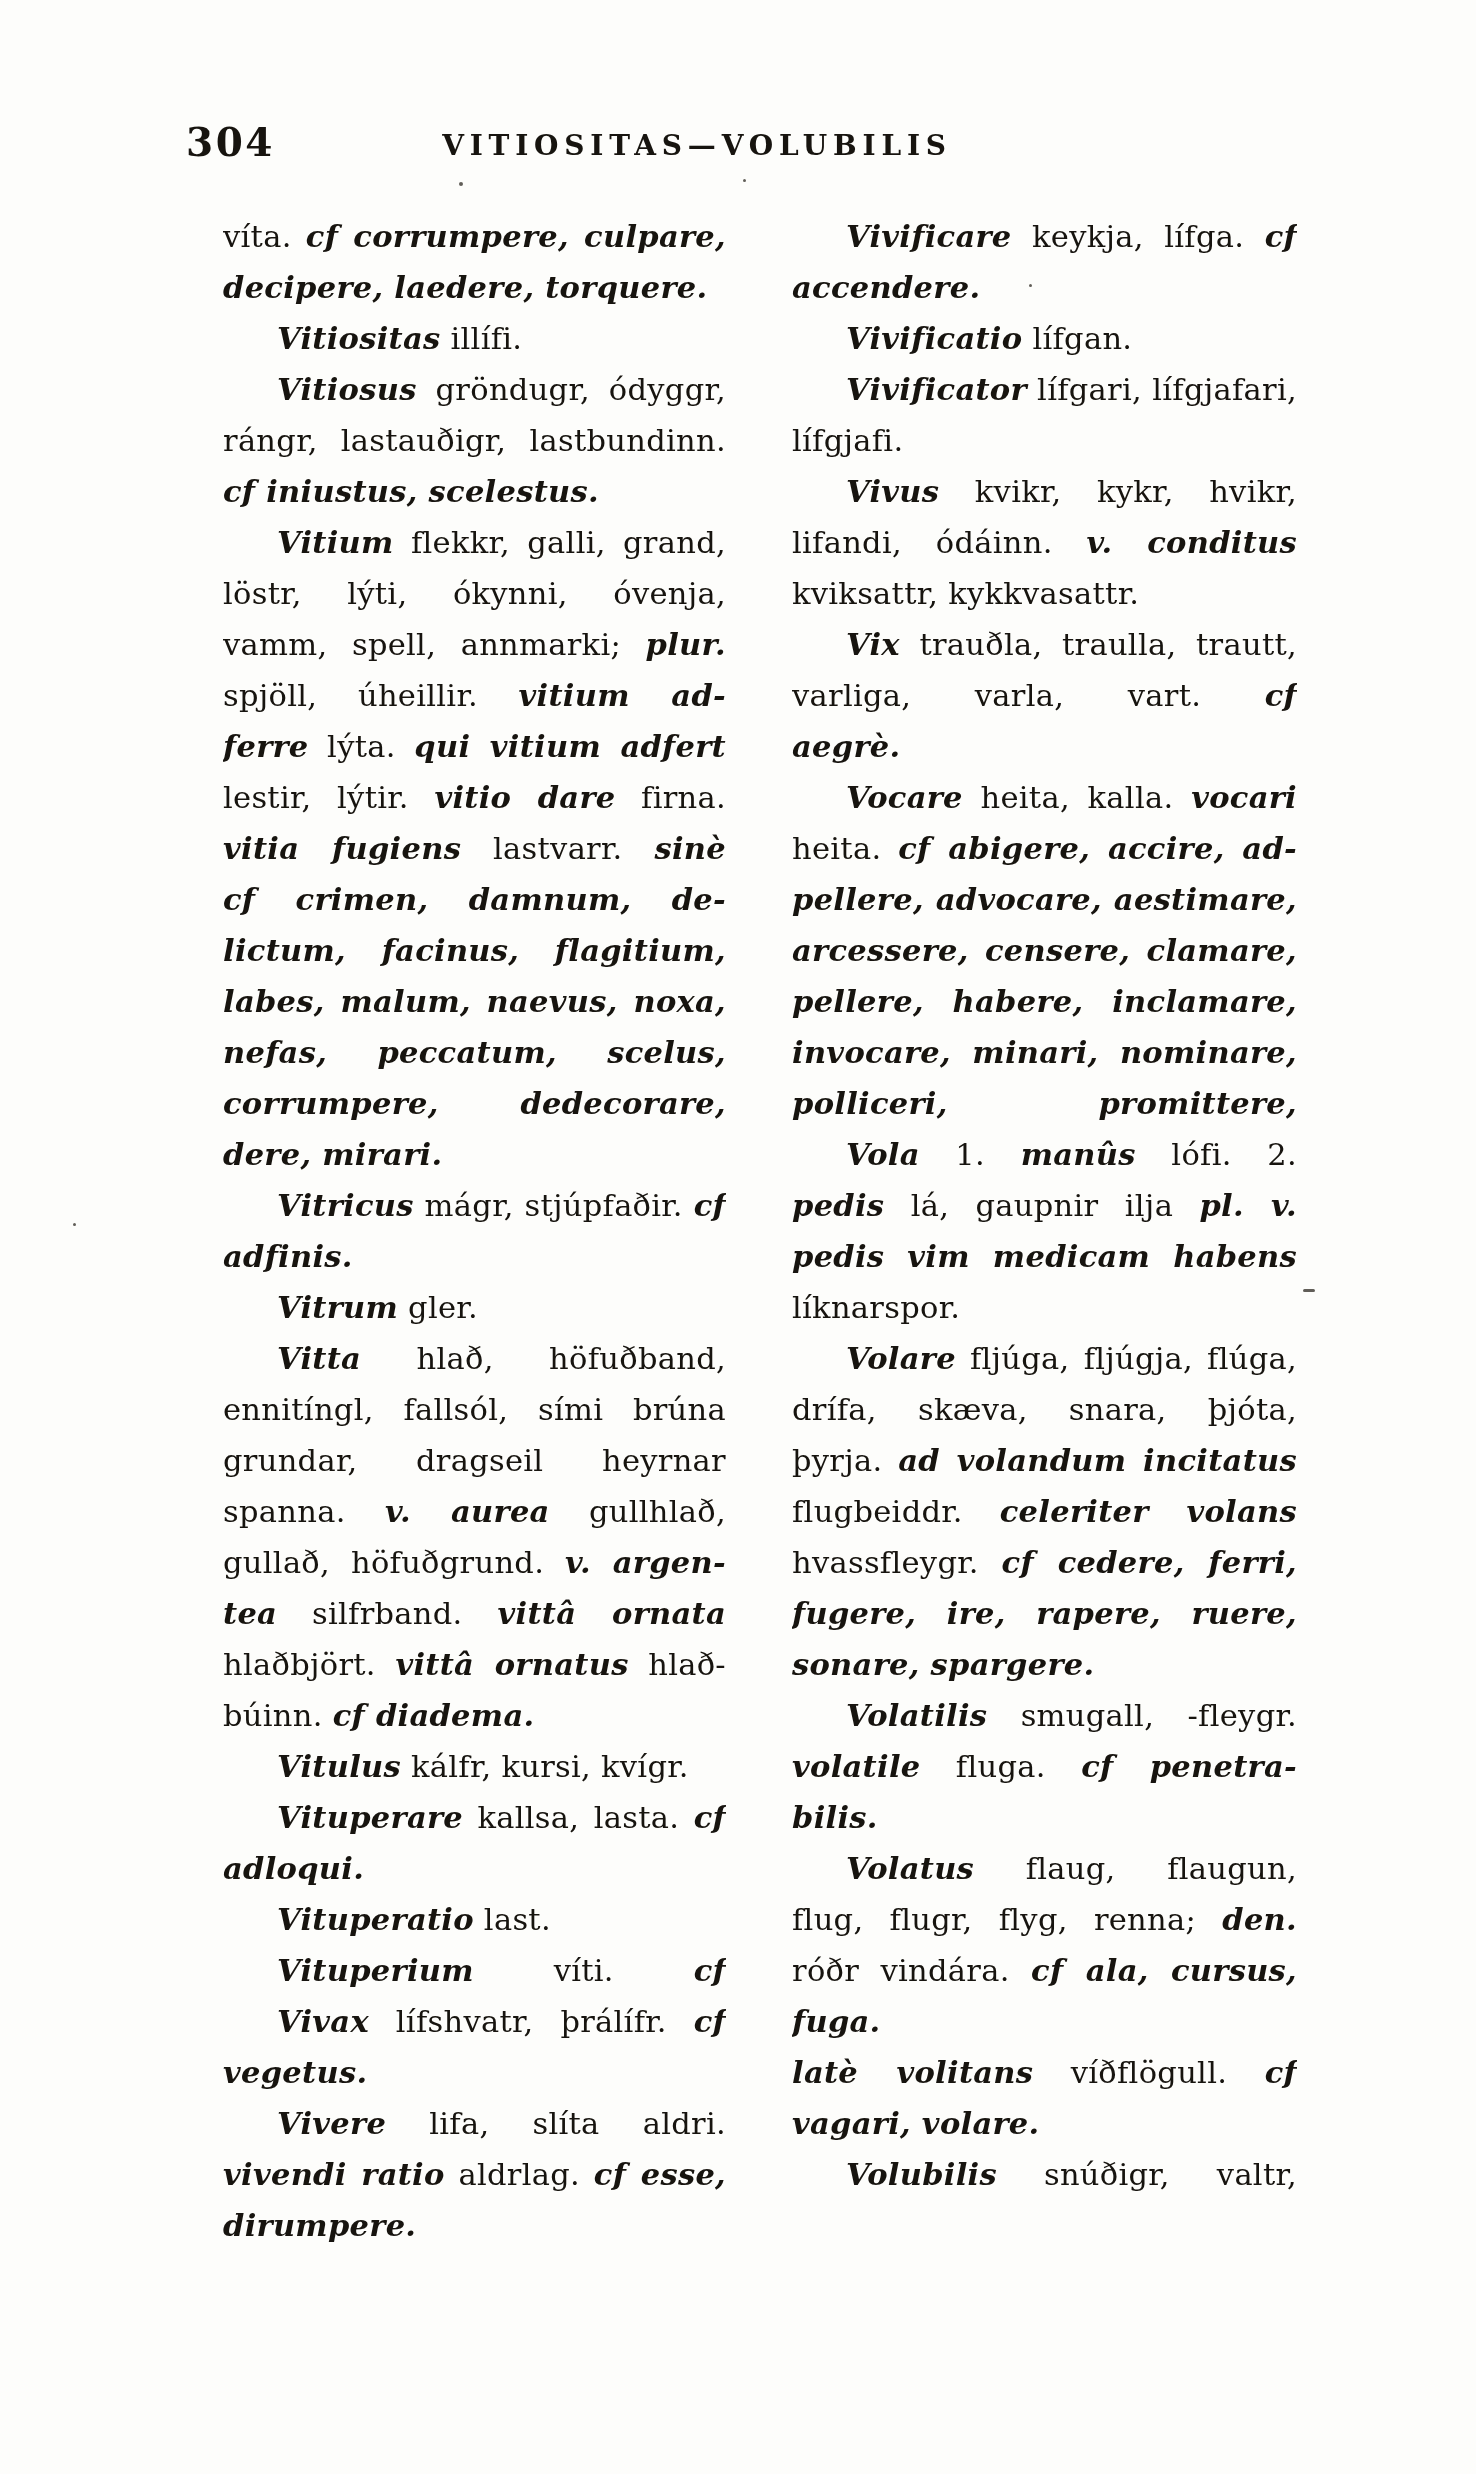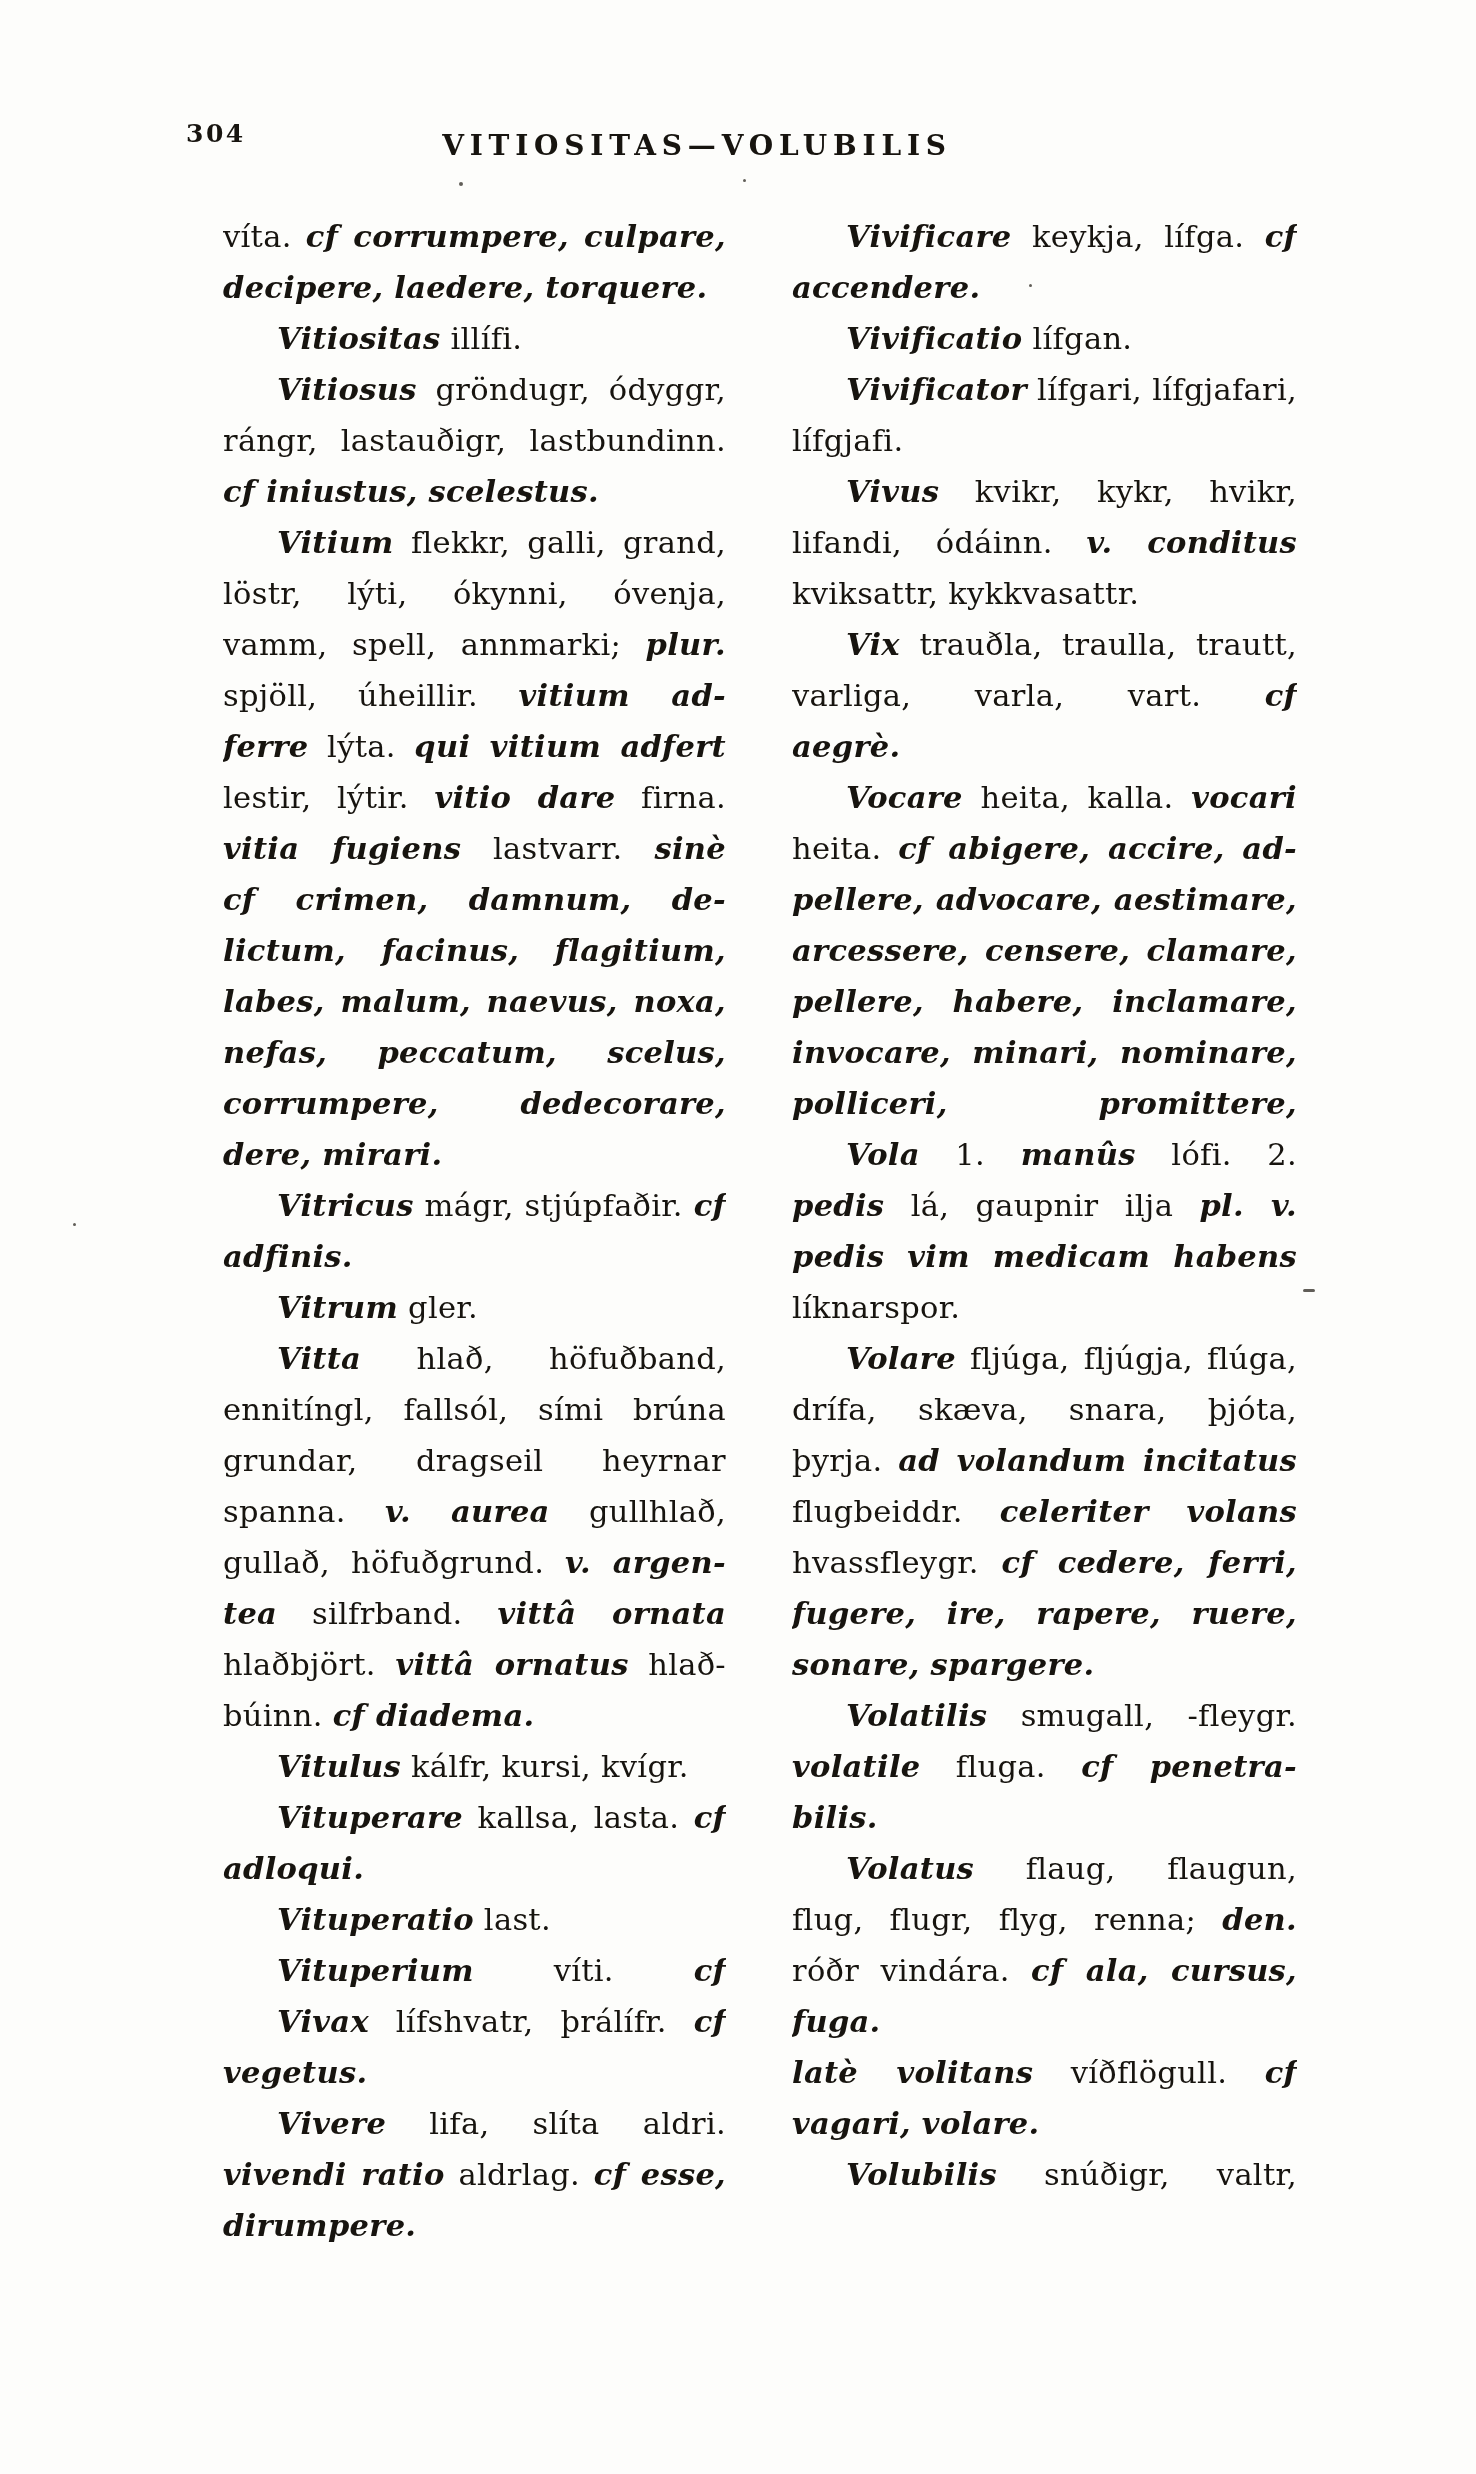--- a/index.html
+++ b/index.html
@@ -11,21 +11,21 @@
   .page {
     position: relative;
     width: 1477px; height: 2475px;
     background: #fdfdfb;
     color: #17140f;
     overflow: hidden;
   }
   .pagenum {
     position: absolute;
     left: 186px; top: 119px;
-    font-size: 25px; font-weight: bold;
+    font-size: 39px; font-weight: bold;
     letter-spacing: 2.5px;
   }
   .runhead {
     position: absolute;
     left: 0; top: 129px; width: 1394px;
     text-align: center;
     font-size: 28px; font-weight: bold;
     letter-spacing: 5.8px;
     white-space: nowrap;
   }

